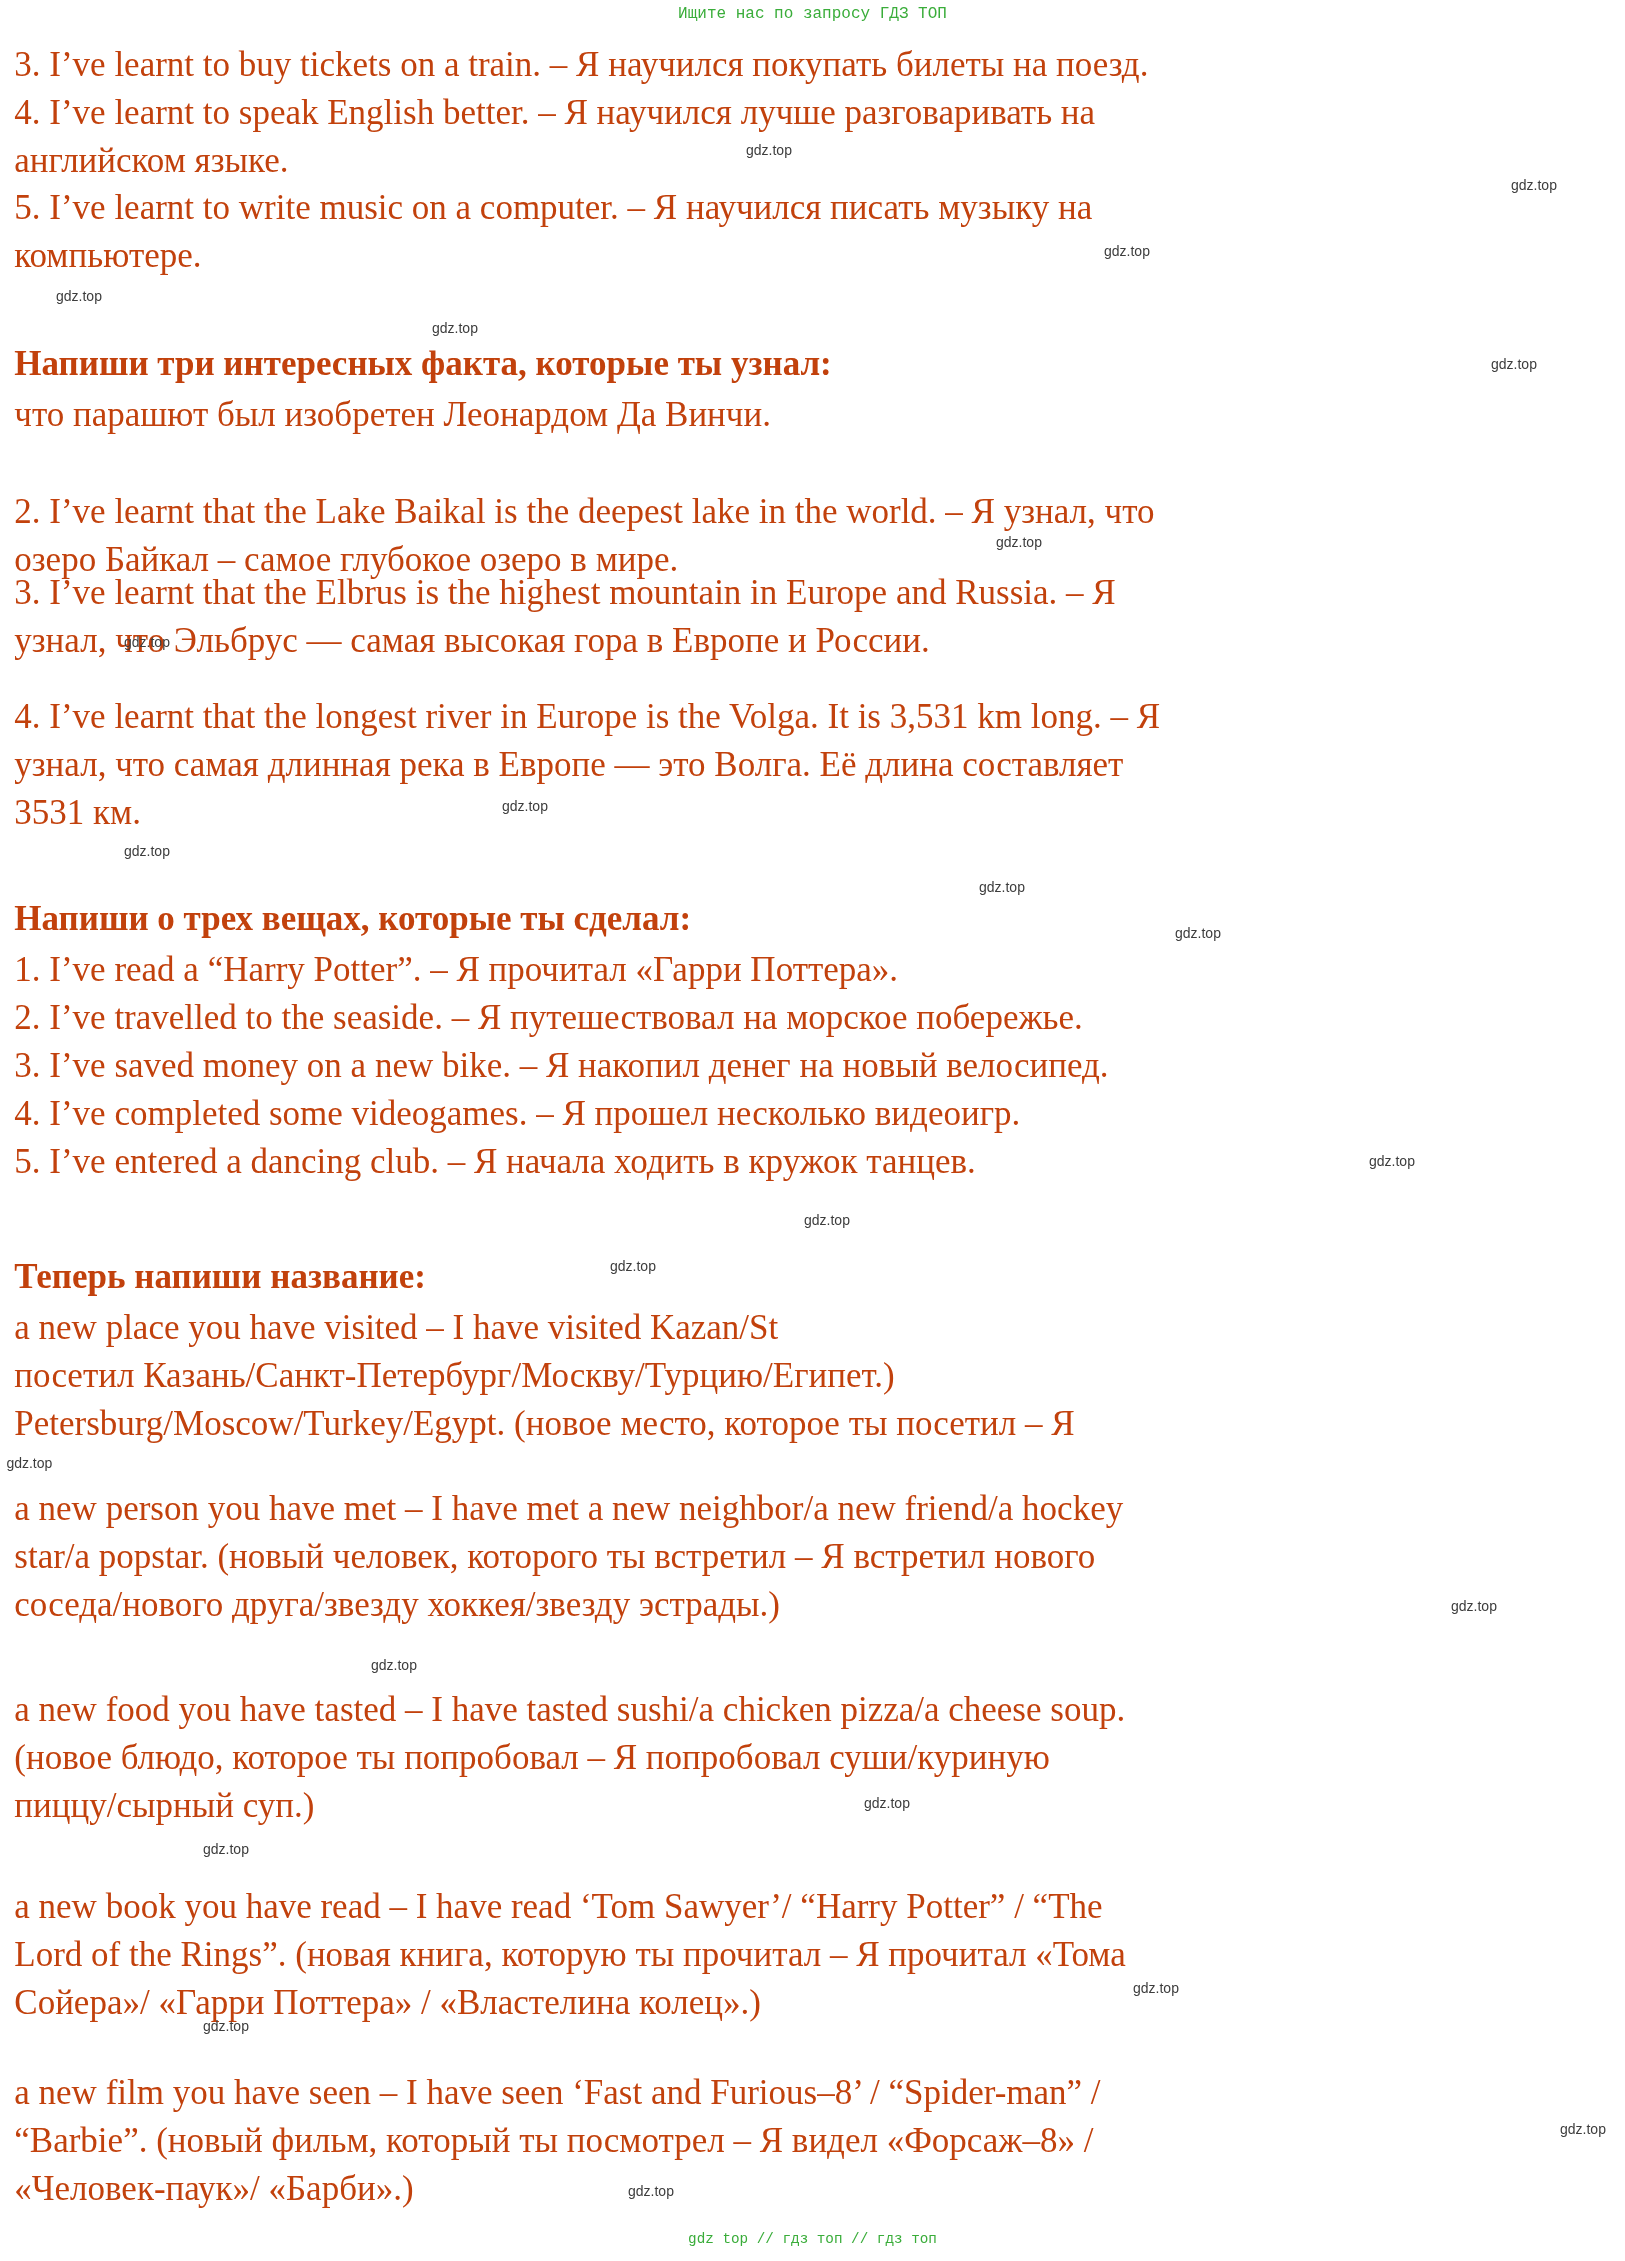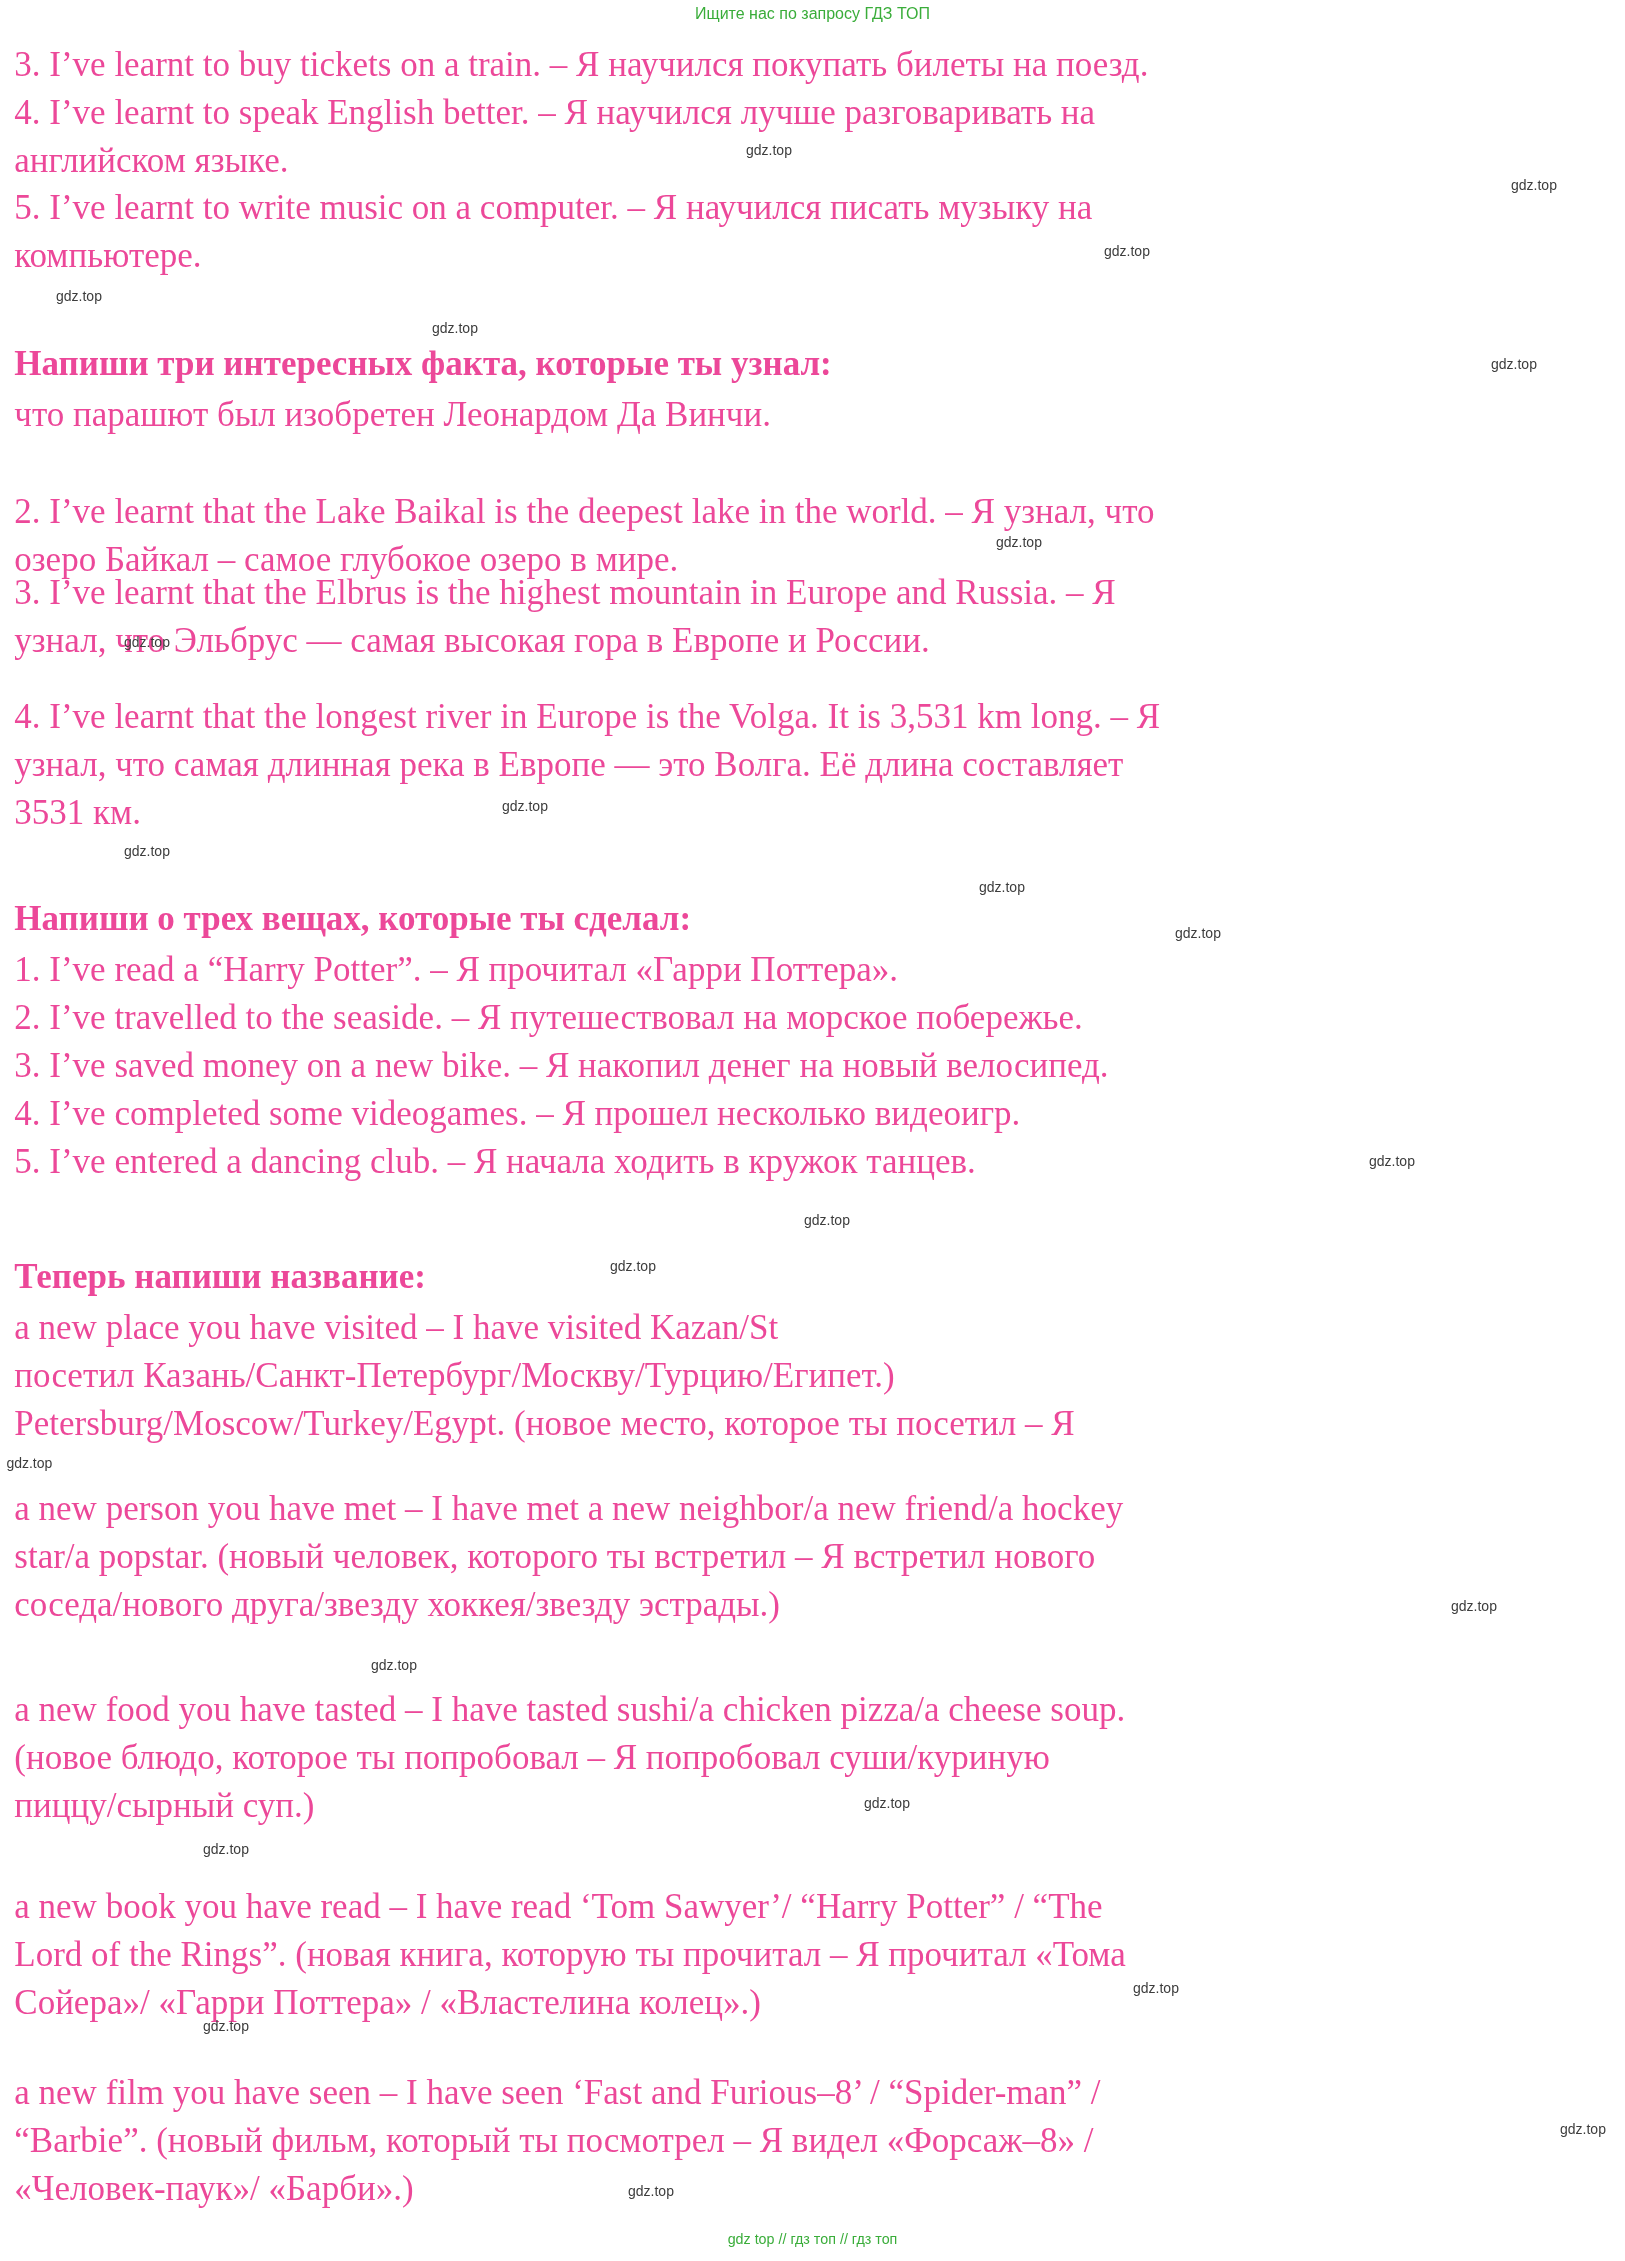--- a/index.html
+++ b/index.html
@@ -13,29 +13,29 @@
     position: relative;
     width: 1625px; height: 2261px;
     background: #ffffff;
     overflow: hidden;
   }
   .para {
     position: absolute;
     left: 14.3px;
     font-size: 35px;
     line-height: 48px;
-    color: #ec4899;
+    color: #c2410c;
   }
   .heading { font-weight: bold; }
   .ln { display: block; white-space: nowrap; }
   .note {
     position: absolute;
     left: 0; width: 100%;
     text-align: center;
-    font-family: Liberation Sans, sans-serif;
+    font-family: Liberation Mono, monospace;
     font-size: 16px;
     color: #3aad3a;
   }
   .note.bottom { font-size: 14.3px; }
   .wm {
     position: absolute;
     font-family: "Liberation Sans", sans-serif;
     font-size: 14px;
     color: #3d3d3d;
     white-space: nowrap;

